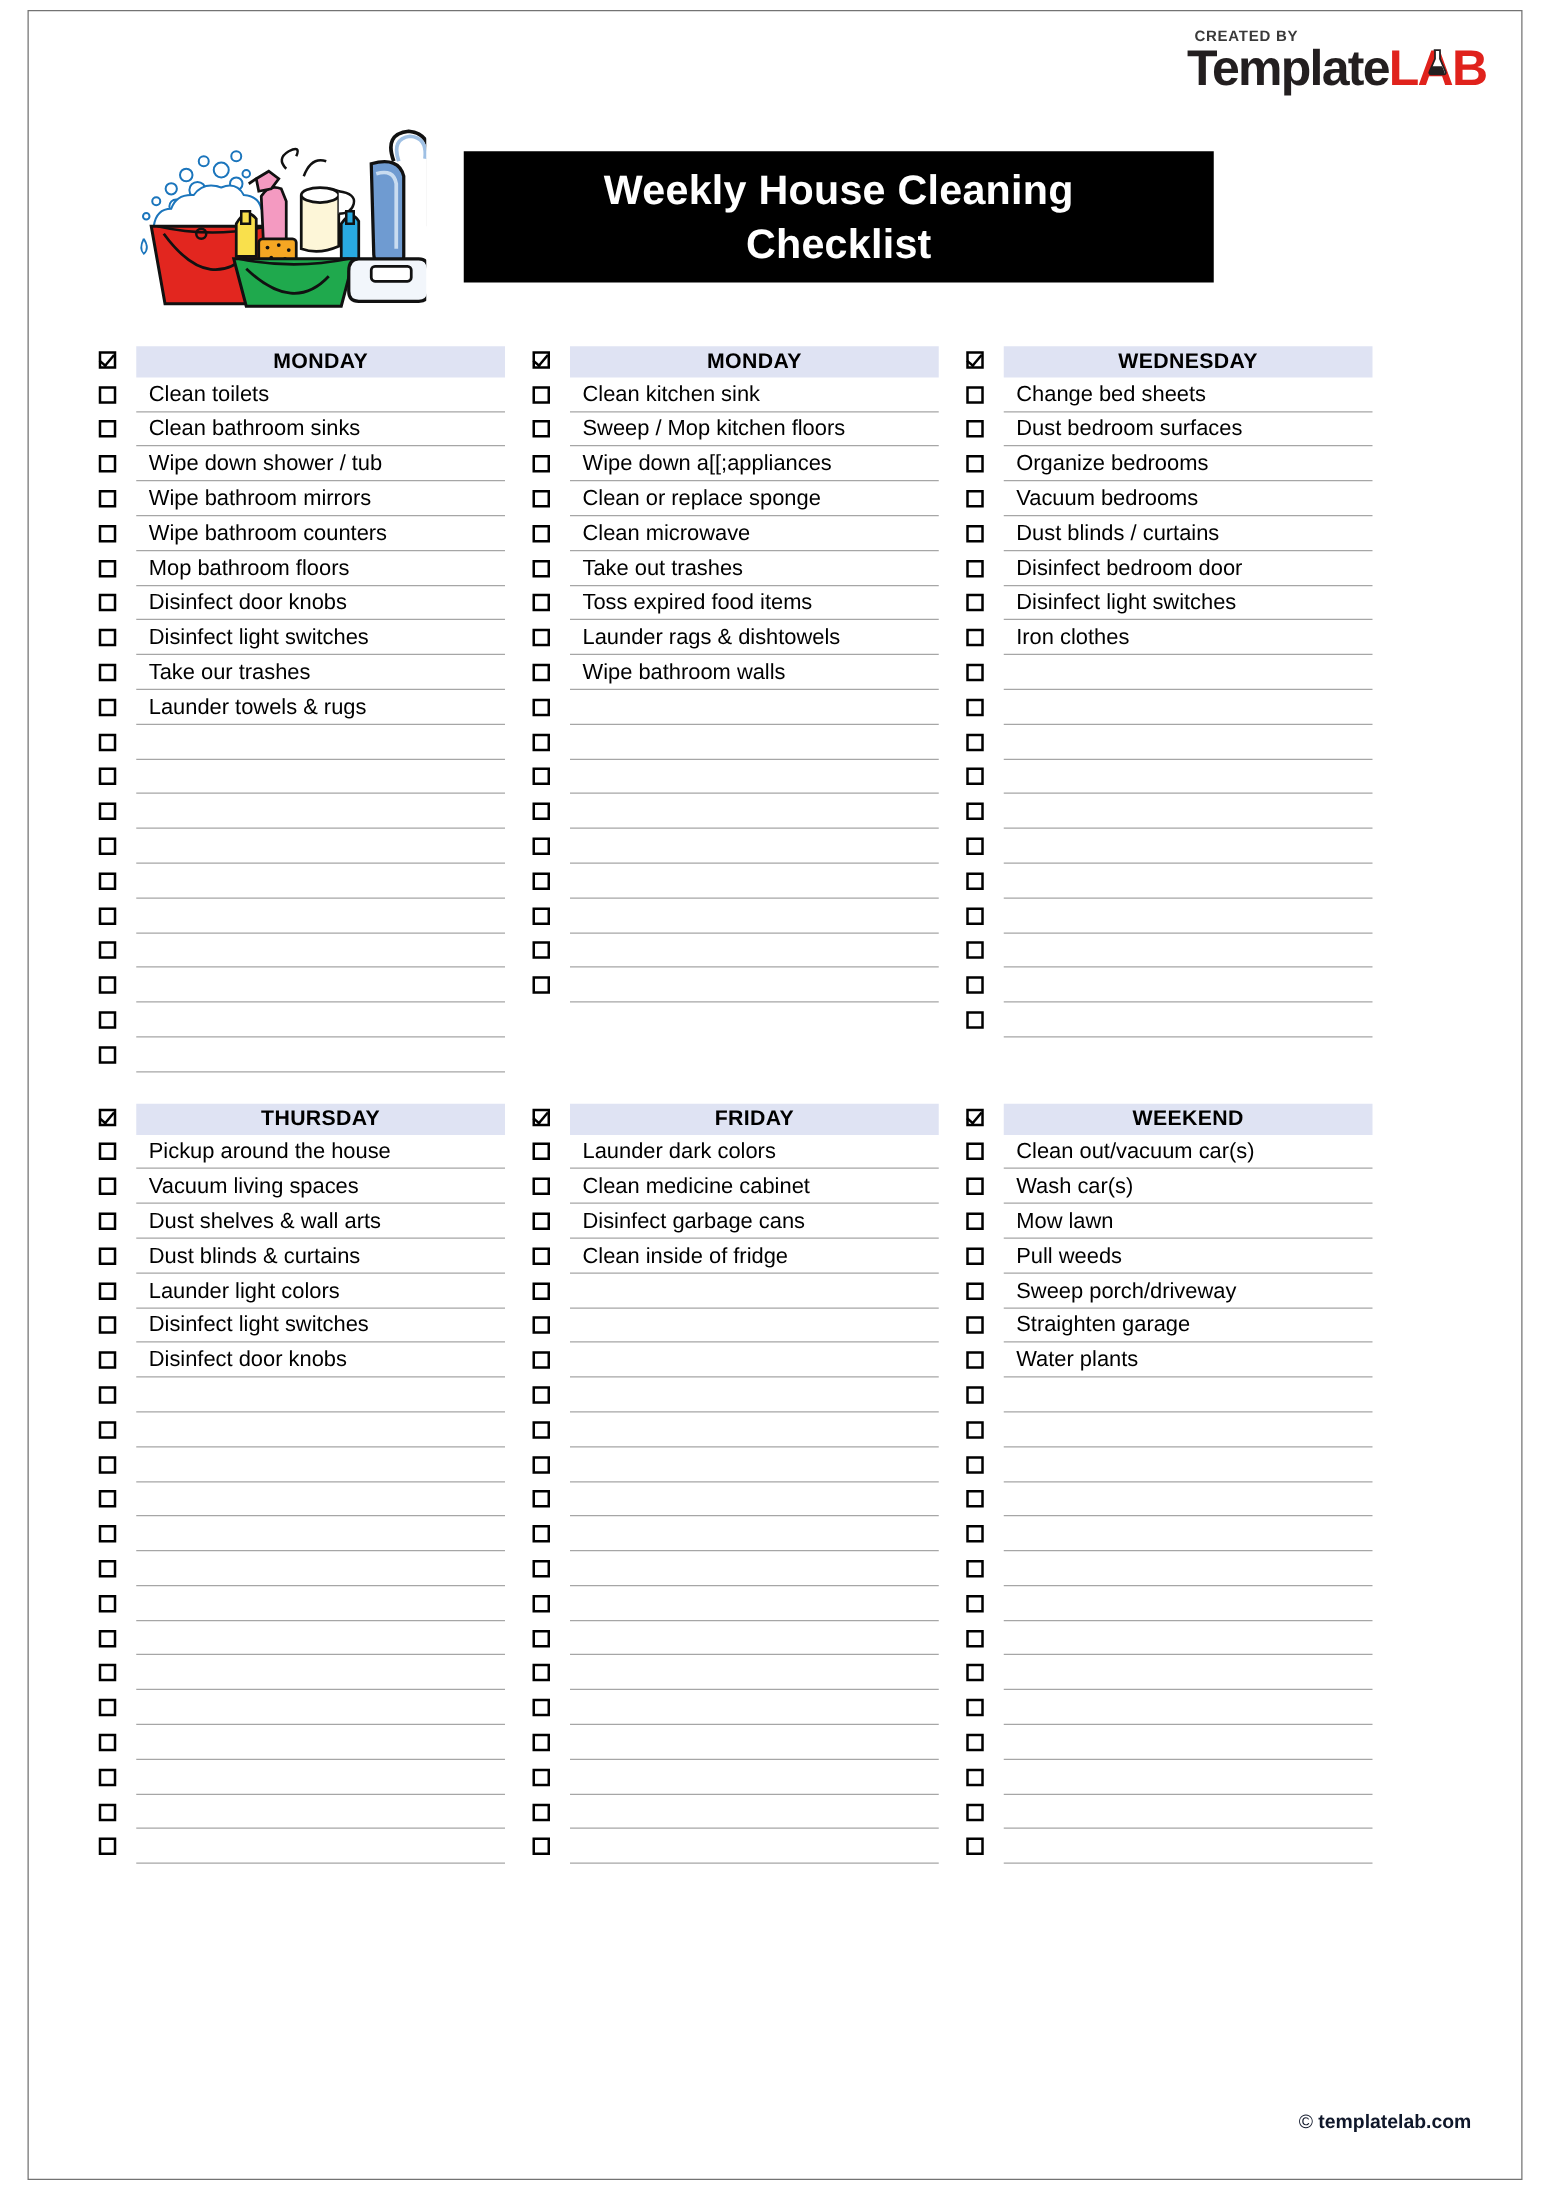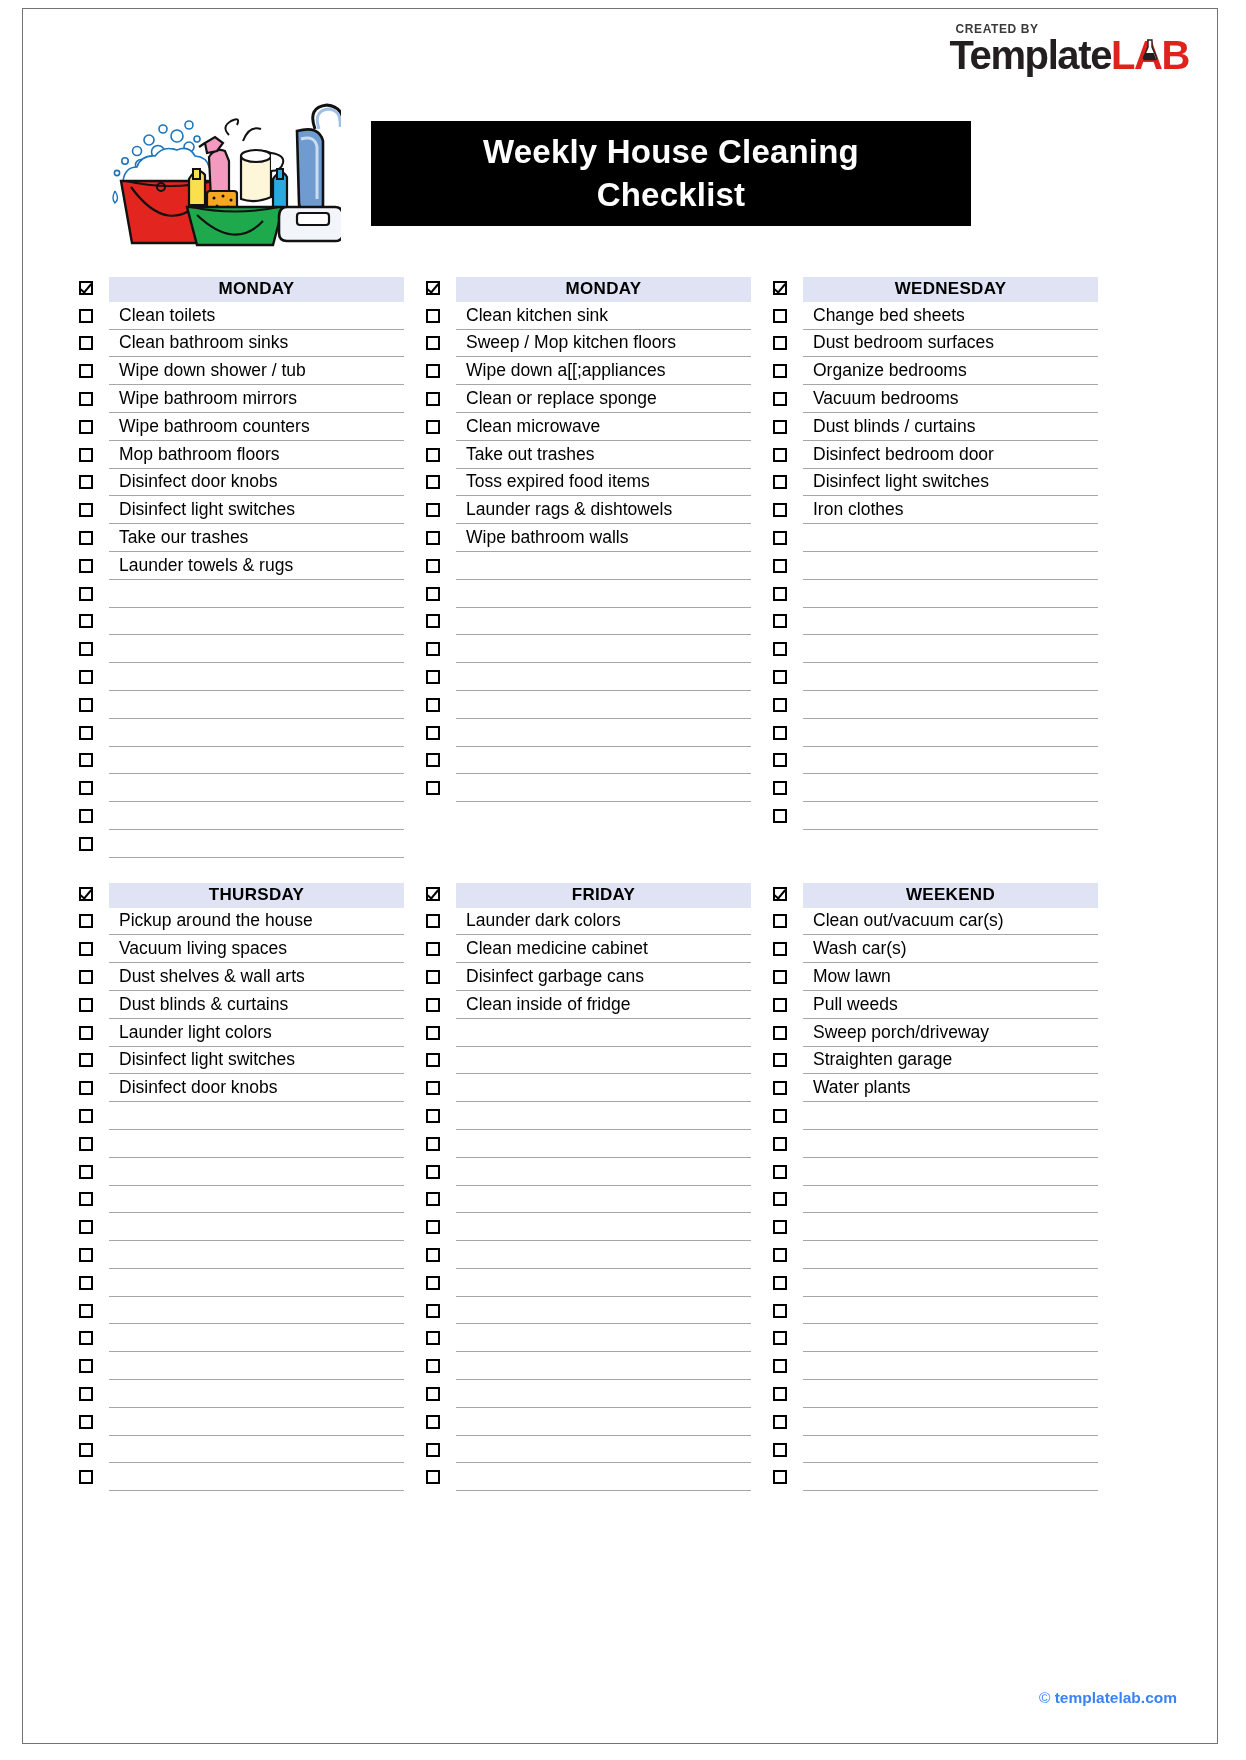--- a/index.html
+++ b/index.html
@@ -186,21 +186,21 @@
     white-space: nowrap;
   }
   .item-cell.blank .item-text { min-height: 17px; }
 
   
   .footer {
     position: absolute;
     right: 40px;
     bottom: 36px;
     font-size: 15.5px;
-    color: #3b82f6;
+    color: #0f172a;
   }
   .footer b { font-weight: bold; }
 </style>
 </head>
 <body>
 
 <div class="page">
 
   <div class="brand">
     <div class="brand-created">CREATED BY</div>

